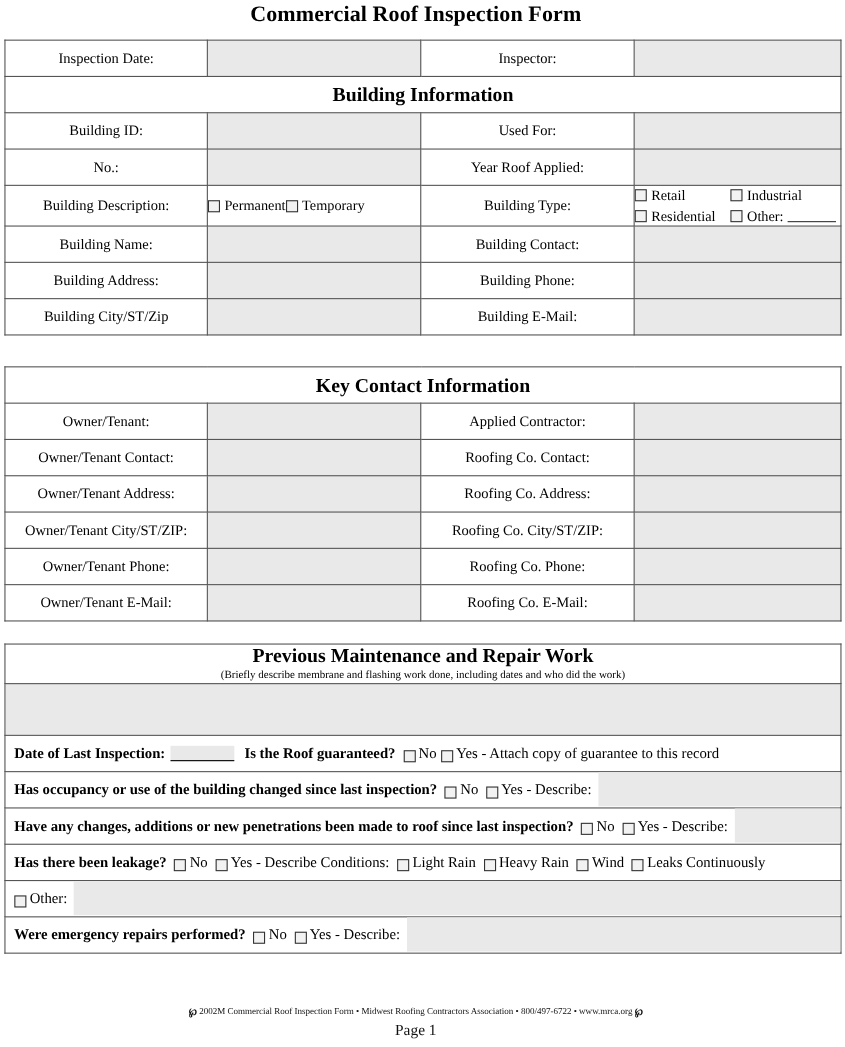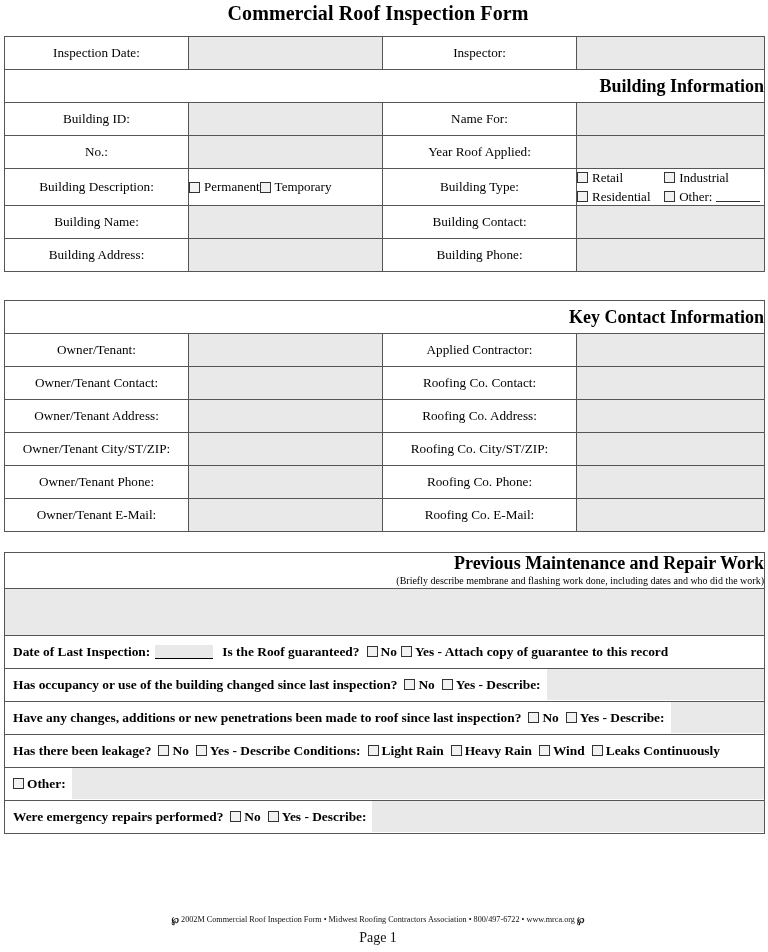--- a/index.html
+++ b/index.html
@@ -9,38 +9,38 @@
 
   .doc-title{text-align:center;font-size:20px;font-weight:bold;letter-spacing:.1px;
              padding:2px 0 12px 0;line-height:1.1;}
 
   table.sec{width:760px;border-collapse:collapse;table-layout:fixed;
             border:1.6px solid #555;background:#fff;}
   table.sec td{border:1.2px solid #555;padding:0;vertical-align:middle;height:32px;}
 
   .lbl{text-align:center;padding:3px 7px 3px 4px;font-size:13.2px;white-space:nowrap;background:#fff;}
   .fill{background:#e9e9e9;}
-  .hdr{font-size:18px;font-weight:bold;padding:5px 8px 6px 8px;background:#fff;text-align:right;}
+  .hdr{font-size:18px;font-weight:bold;padding:5px 8px 6px 8px;background:#fff;text-align:center;}
   .hdr .sub{display:block;font-size:10px;font-weight:normal;line-height:1.25;padding-top:1px;}
 
   .cb-cell{padding:4px 6px;background:#fff;font-size:13px;}
   .cbline{display:flex;align-items:center;gap:4px;line-height:1.35;}
   .cbrow{display:flex;align-items:center;text-align:right;}
   .cbgrid{display:grid;grid-template-columns:auto auto;gap:1px 10px;}
   .box{display:inline-block;width:11px;height:11px;border:1.4px solid #333;background:#f2f2f2;
        flex:none;box-sizing:border-box;}
   .blank{display:inline-block;width:44px;border-bottom:1.4px solid #333;height:11px;}
 
   .gap{height:28px;}
   .gap-sm{height:20px;}
 
   .qrow td{height:31px;padding:0;}
   .q{display:flex;align-items:center;font-size:13.4px;font-weight:bold;padding:0 0 0 8px;
      white-space:nowrap;height:31px;}
-  .q .opt{font-weight:bold;display:flex;align-items:center;gap:3px;margin-left:7px;}
+  .q .opt{font-weight:normal;display:flex;align-items:flex-end;gap:3px;margin-left:7px;}
   .q .opt.tight{margin-left:4px;}
   .q .wblank{display:inline-block;width:58px;height:13px;background:#e9e9e9;
              border-bottom:1.6px solid #000;margin:0 9px 0 5px;}
   .q .grow{flex:1 1 auto;align-self:stretch;background:#e9e9e9;margin-left:6px;}
 
   .tallcell{height:56px;}
 
   .footer{position:absolute;left:0;right:0;bottom:4px;text-align:center;
           font-size:8.2px;line-height:1.5;color:#111;}
   .footer .ln2{font-size:14px;}
@@ -67,21 +67,21 @@
         <td class="lbl">Inspector:</td>
         <td class="fill"></td>
       </tr>
       <tr>
         <td class="hdr" colspan="4">Building Information</td>
       </tr>
 
       <tr>
         <td class="lbl">Building ID:</td>
         <td class="fill"></td>
-        <td class="lbl">Name For:</td>
+        <td class="lbl">Used For:</td>
         <td class="fill"></td>
       </tr>
       <tr>
         <td class="lbl">No.:</td>
         <td class="fill"></td>
         <td class="lbl">Year Roof Applied:</td>
         <td class="fill"></td>
       </tr>
 
       <tr>
@@ -125,20 +125,26 @@
       <tr>
         <td class="lbl">Building Name:</td>
         <td class="fill"></td>
         <td class="lbl">Building Contact:</td>
         <td class="fill"></td>
       </tr>
       <tr>
         <td class="lbl">Building Address:</td>
         <td class="fill"></td>
         <td class="lbl">Building Phone:</td>
+        <td class="fill"></td>
+      </tr>
+      <tr>
+        <td class="lbl">Building City/ST/Zip</td>
+        <td class="fill"></td>
+        <td class="lbl">Building E-Mail:</td>
         <td class="fill"></td>
       </tr>
     </tbody>
   </table>
 
   <div class="gap"></div>
 
   <table class="sec">
     <colgroup>
         <col style="width:184px">

